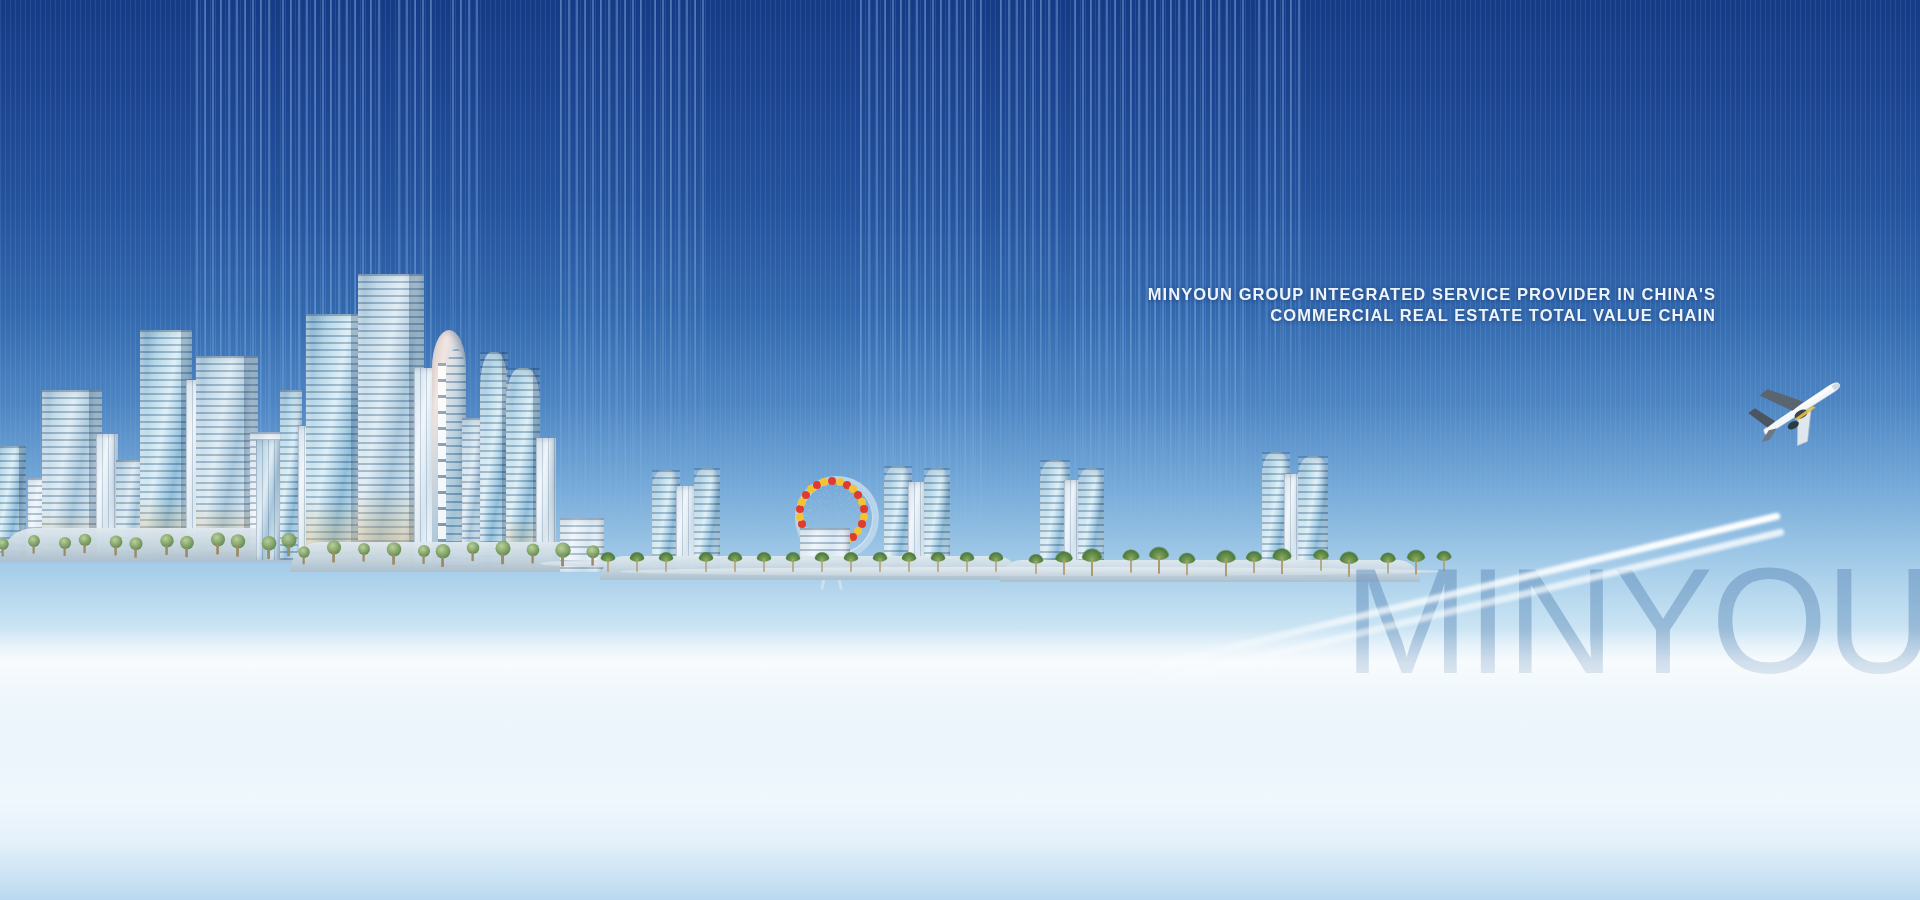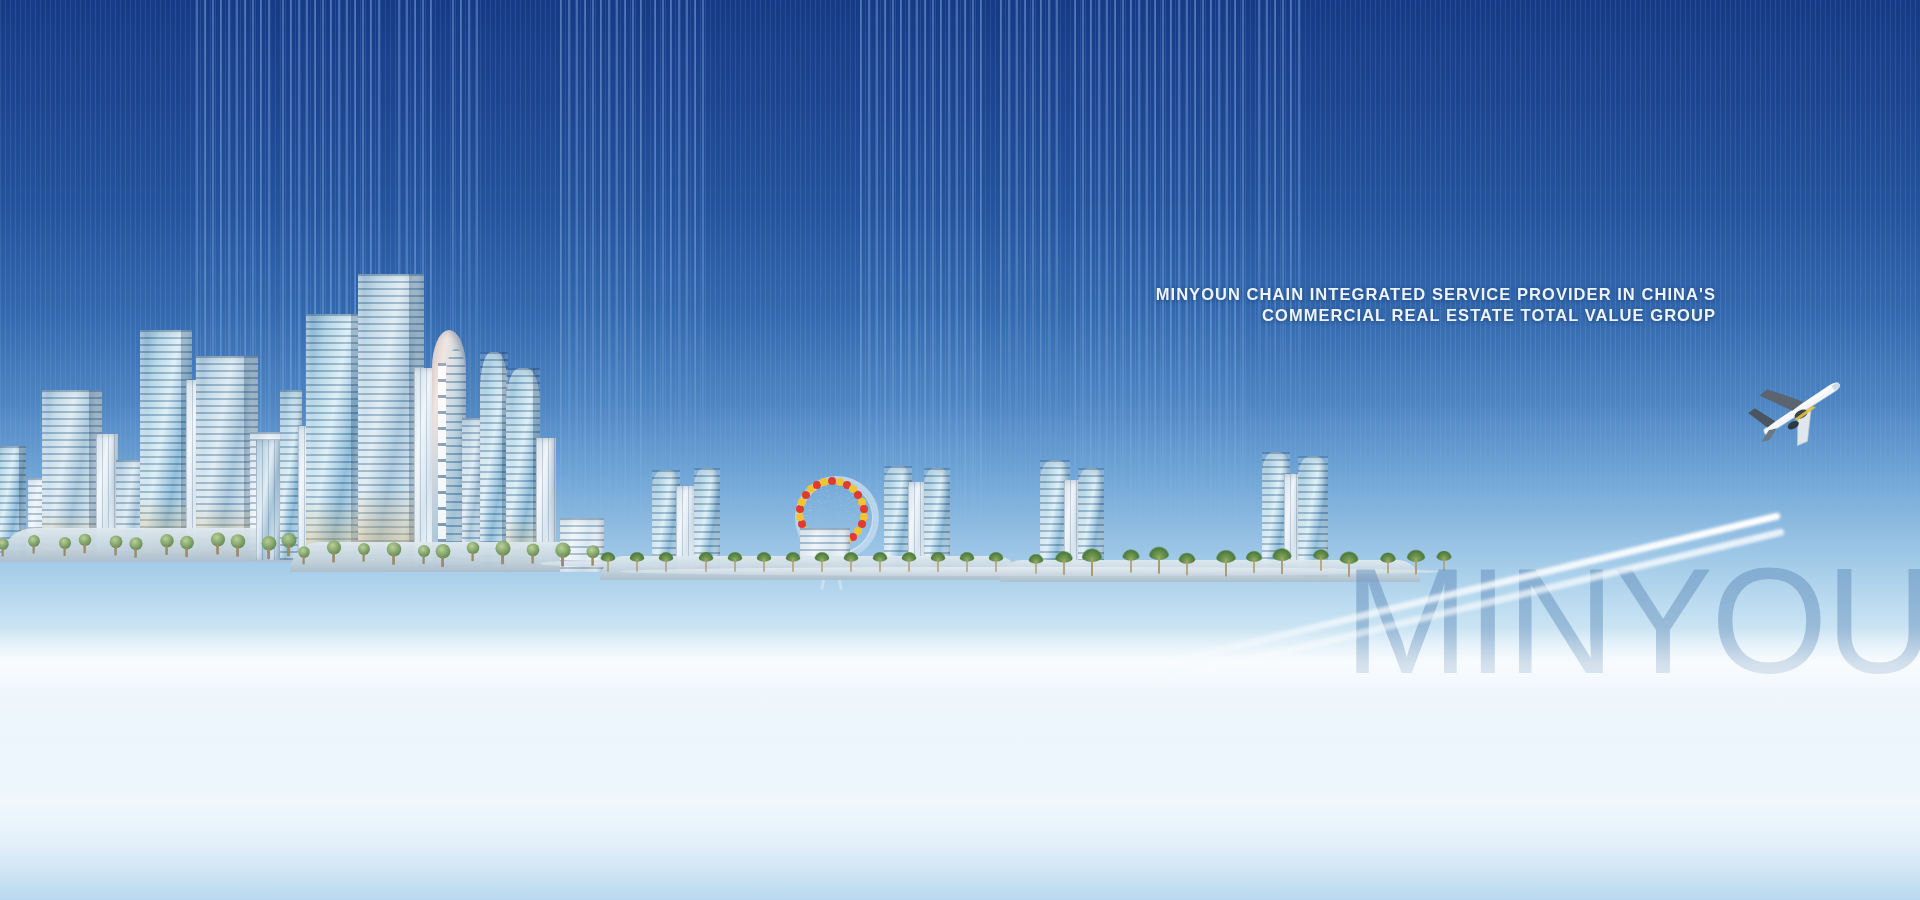--- a/index.html
+++ b/index.html
@@ -697,16 +697,16 @@
         <ellipse cx="58" cy="56" rx="7" ry="4" fill="#39434d"></ellipse>
         <ellipse cx="46" cy="62" rx="6" ry="3.6" fill="#2f3941"></ellipse>
 
         <path d="M98 45.5 Q106 44 106 47.5 Q106 50.8 99 50.5 Z" fill="#cfd9e2"></path>
 
         <path d="M50 57 L72 54 L74 57 L52 60 Z" fill="#e8c23b" opacity=".9"></path>
       </g>
     </svg>
   </div>
 
-  <div class="sub sub1">MINYOUN CHAIN INTEGRATED SERVICE PROVIDER IN CHINA'S</div>
-  <div class="sub sub2">COMMERCIAL REAL ESTATE TOTAL VALUE GROUP</div>
+  <div class="sub sub1">MINYOUN GROUP INTEGRATED SERVICE PROVIDER IN CHINA'S</div>
+  <div class="sub sub2">COMMERCIAL REAL ESTATE TOTAL VALUE CHAIN</div>
 
 </div>
 
 </body></html>

